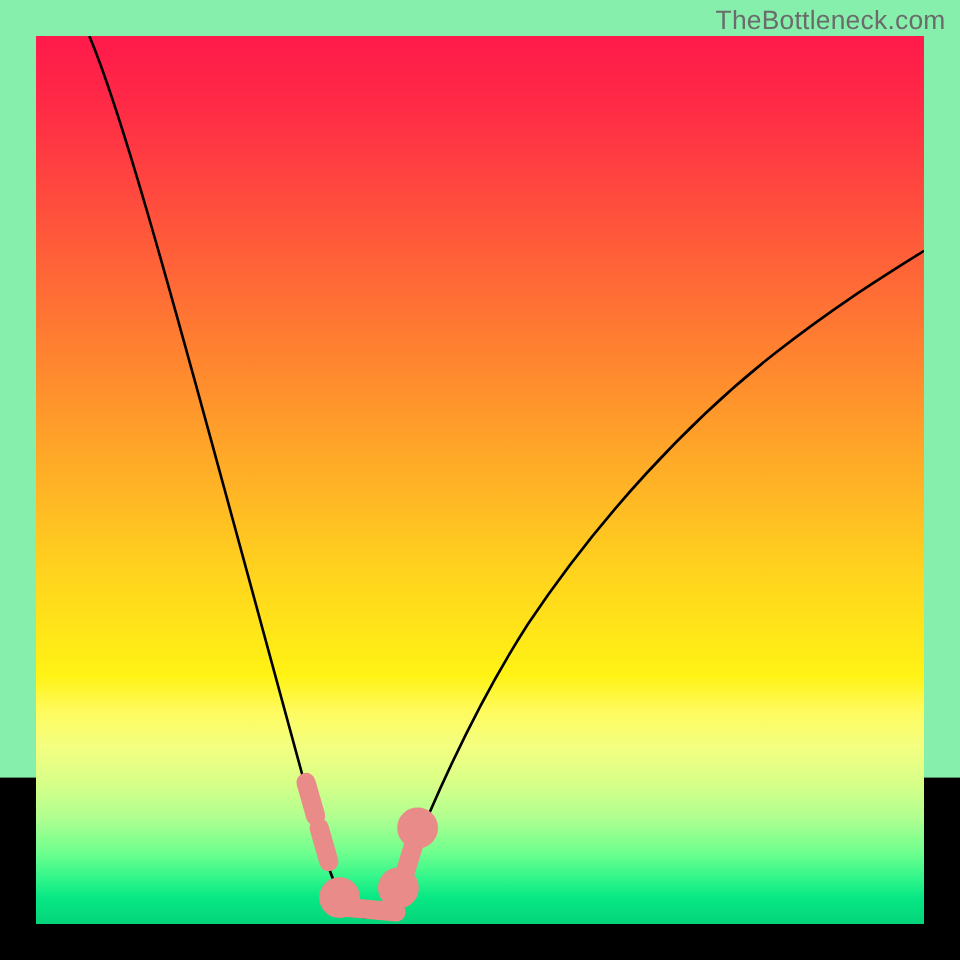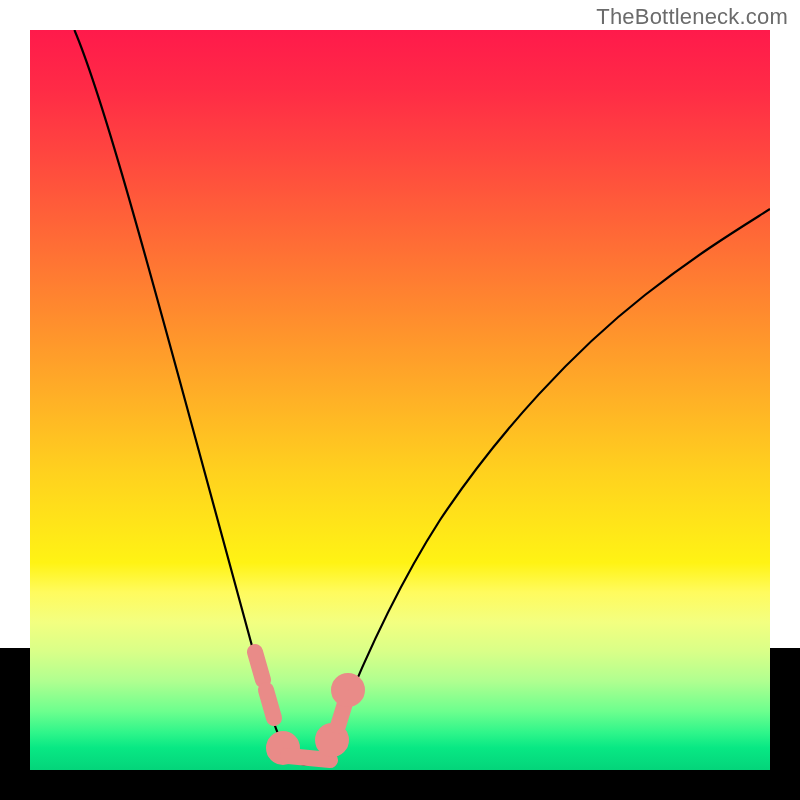--- a/index.html
+++ b/index.html
@@ -8,21 +8,21 @@
     width: 800px;
     height: 800px;
     overflow: hidden;
     background: #000;
     font-family: Arial, Helvetica, sans-serif;
   }
   .frame {
     position: absolute;
     left: 0; top: 0;
     width: 800px; height: 648px;
-    background: #ffffff;
+    background: #86efac;
   }
   .plot {
     position: absolute;
     left: 30px;
     top: 30px;
     width: 740px;
     height: 740px;
     overflow: hidden;
   }
   .gradient {

